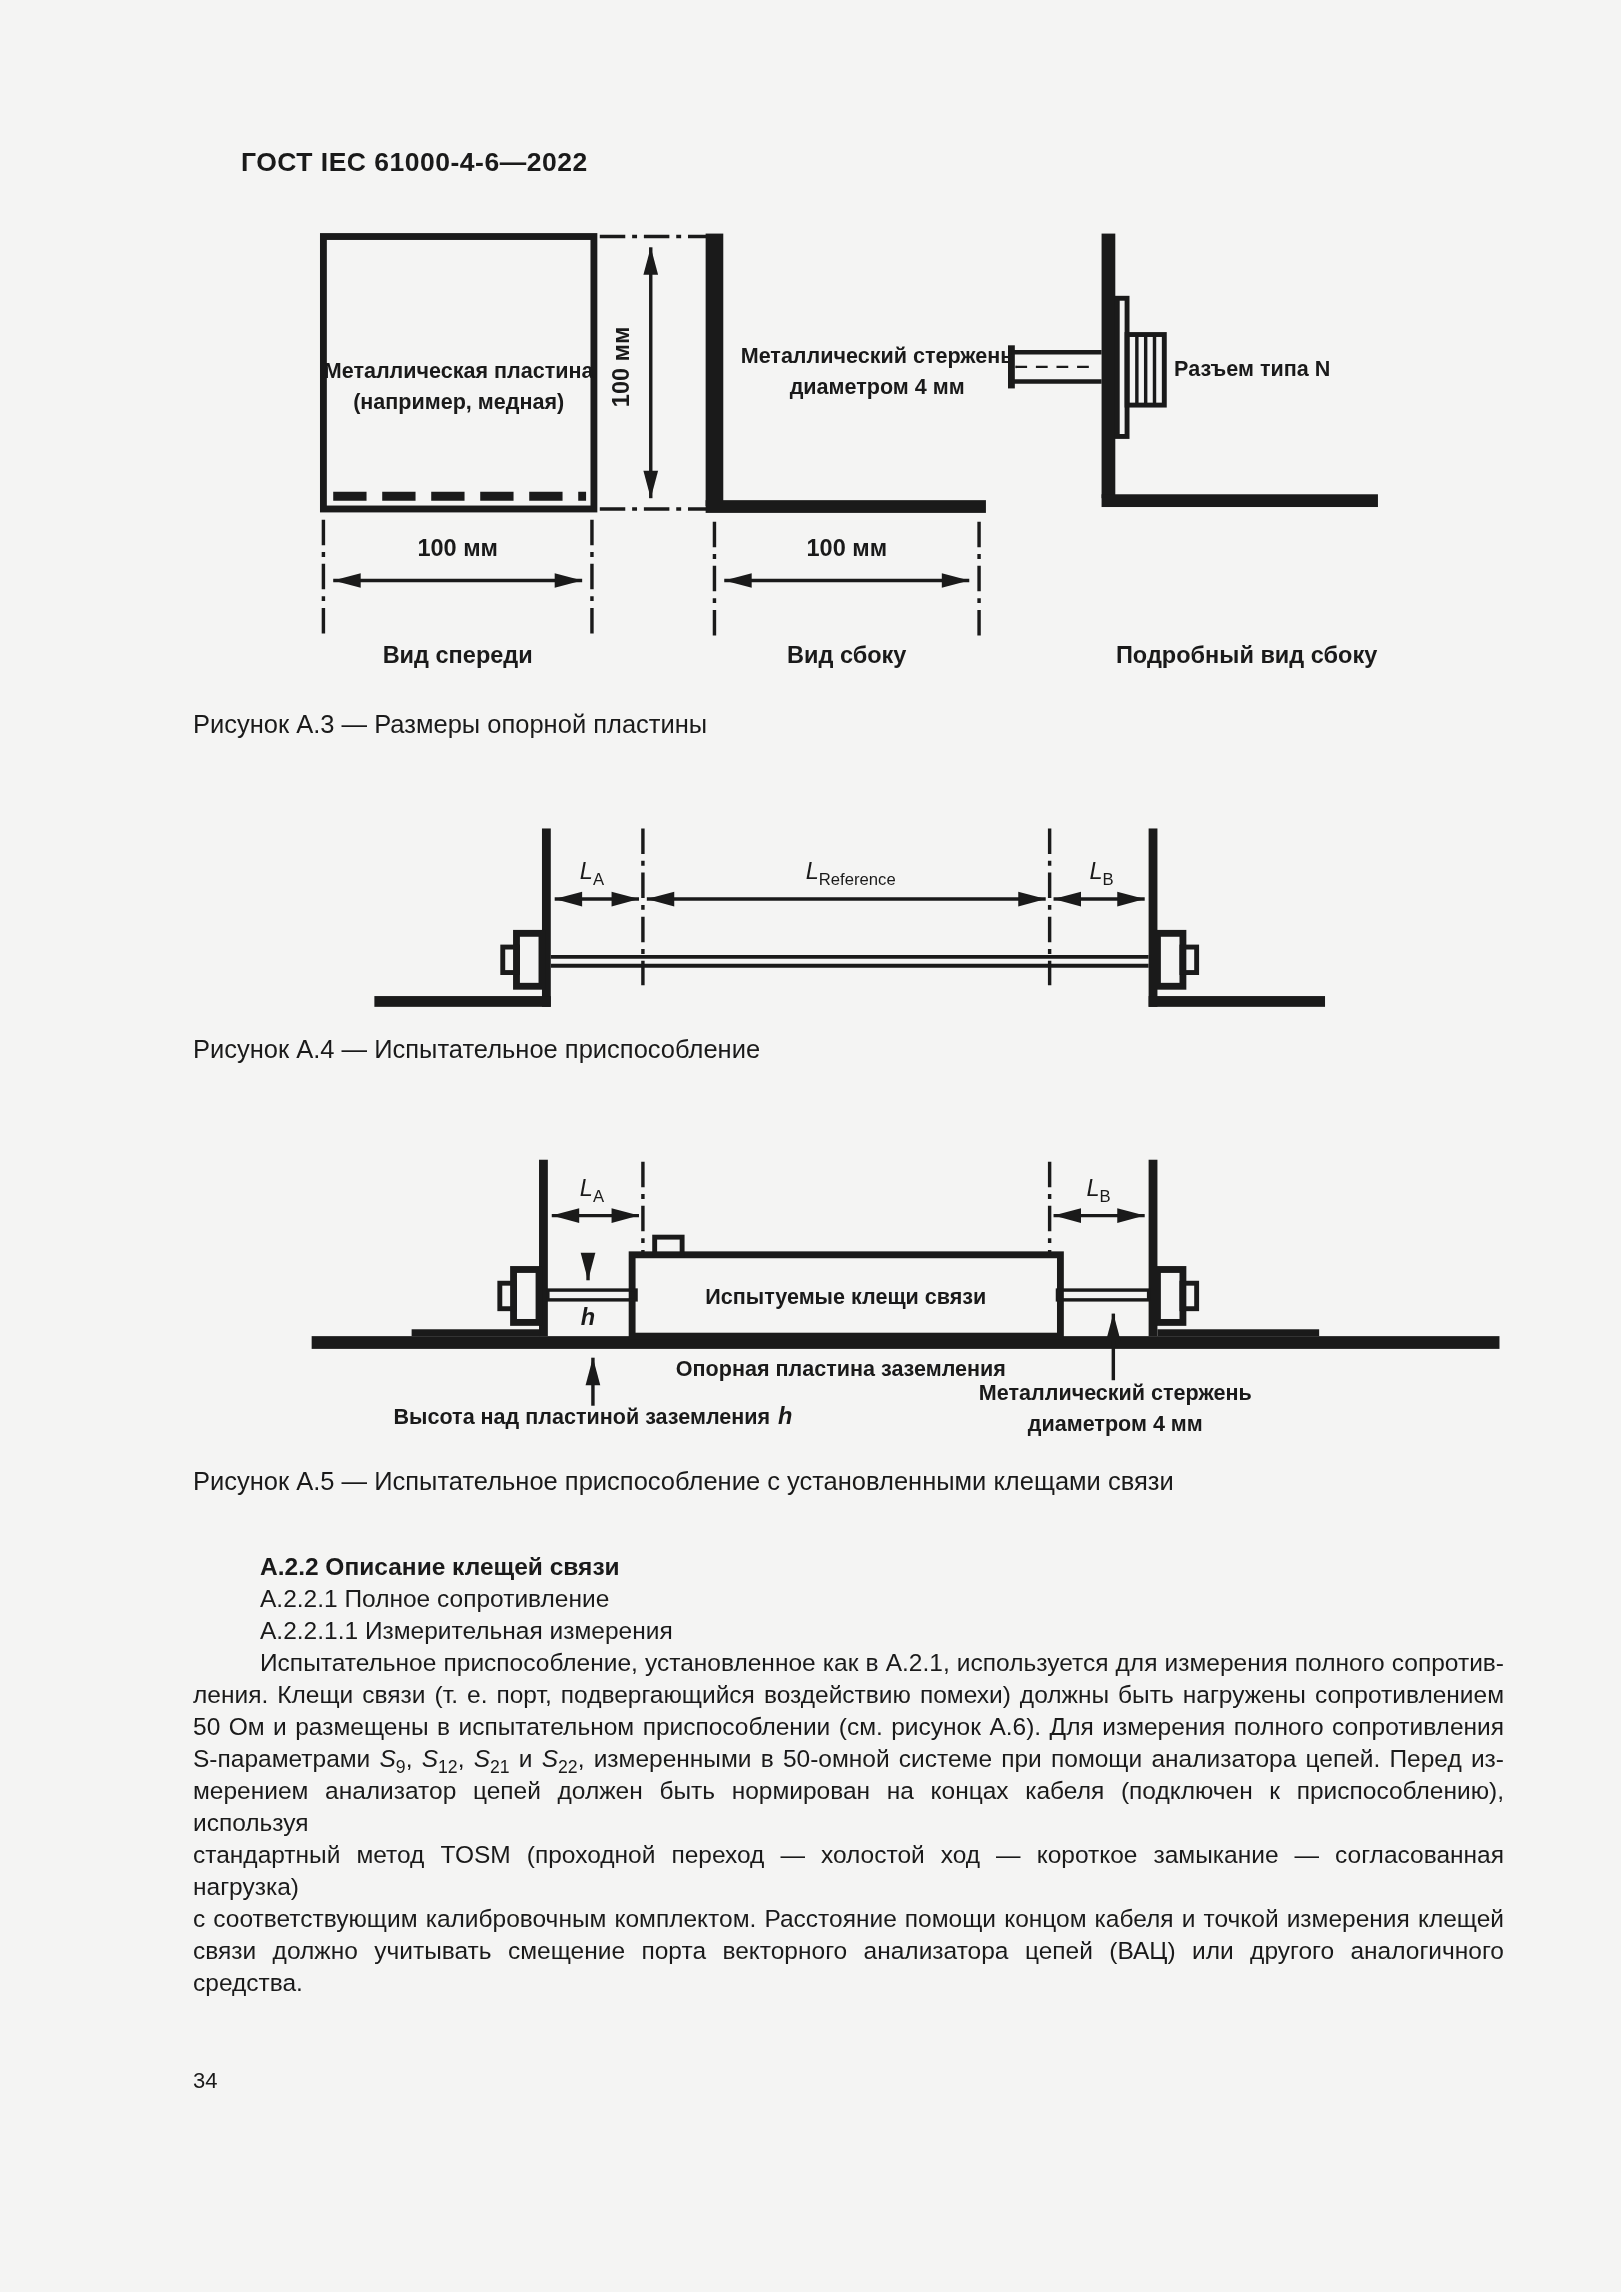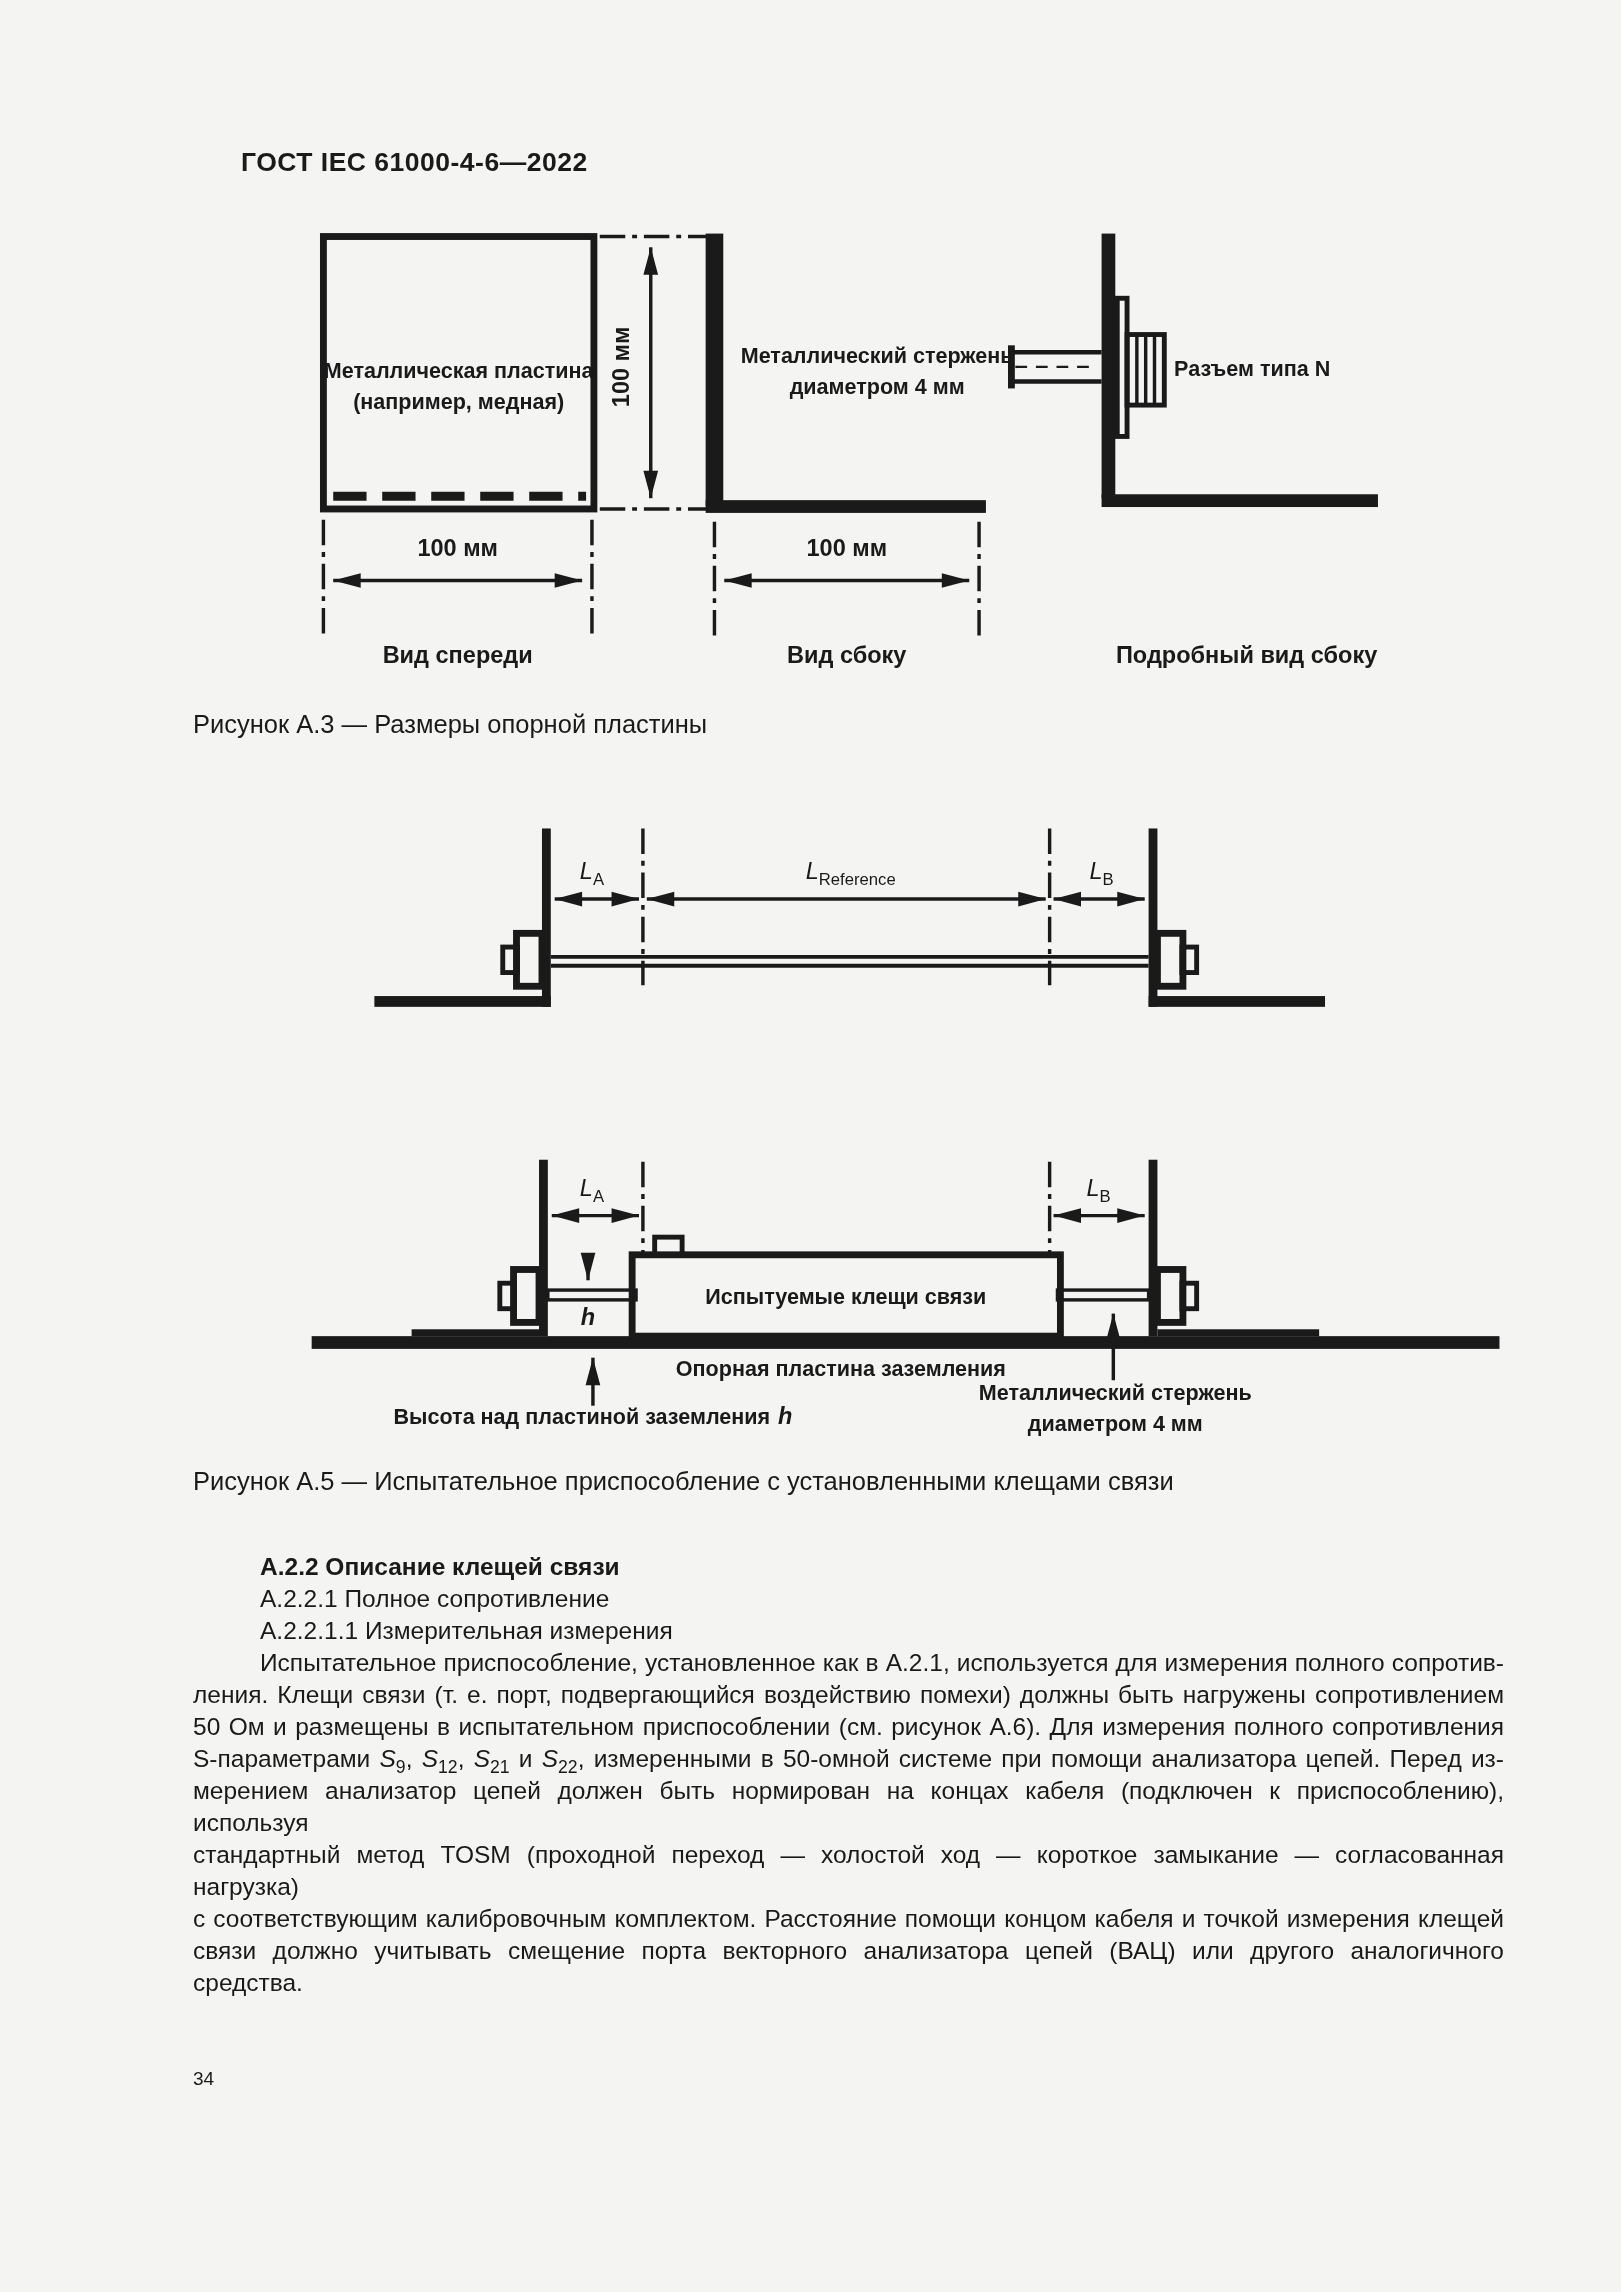--- a/index.html
+++ b/index.html
@@ -11,21 +11,21 @@
   .figcap{left:193px;width:1311px;text-align:left;font-size:25.5px;}
   .cap3{top:710px;} .cap4{top:1035px;} .cap5{top:1467px;}
   .sect{left:193px;top:1551px;width:1311px;font-size:24.5px;line-height:32px;}
   .sect .h{padding-left:67px;}
   .sect .h.b{font-weight:bold;}
   .para .tl{text-align:justify;text-align-last:justify;}
   .para .tl.last{text-align-last:auto;}
   .para .tl:first-child{text-indent:67px;}
   .para i{font-style:italic;}
   .para sub{font-size:0.72em;line-height:0;}
-  .pgnum{left:193px;top:2068px;font-size:19px;}
+  .pgnum{left:193px;top:2068px;font-size:22px;}
   svg text{fill:var(--ink);font-family:"Liberation Sans",sans-serif;}
   .dlab{font-size:22px;font-weight:bold;}
   .vcap{font-size:24px;font-weight:bold;}
   .dim{font-size:24px;font-weight:bold;}
   .li{font-size:24px;font-style:italic;}
   .lh{font-size:24px;font-style:italic;font-weight:bold;}
   .ls{font-size:17px;}
   .stroke{stroke:var(--ink);fill:none;}
   .fill{fill:var(--ink);stroke:none;}
   .arr{stroke:var(--ink);stroke-width:3.5;}
@@ -136,20 +136,21 @@
       <line x1="605" y1="1434" x2="605" y2="1385" class="arr" marker-end="url(#aE)"></line>
       <line x1="1136" y1="1408" x2="1136" y2="1340" class="arr" marker-end="url(#aE)"></line>
       <text x="858" y="1404" text-anchor="middle" class="dlab">Опорная пластина заземления</text>
       <text x="605" y="1453" text-anchor="middle" class="dlab"><tspan>Высота над пластиной заземления</tspan><tspan class="lh" dx="8">h</tspan></text>
       <text x="1138" y="1428" text-anchor="middle" class="dlab">Металлический стержень</text>
       <text x="1138" y="1460" text-anchor="middle" class="dlab">диаметром 4 мм</text>
     </g>
   </svg>
 
   <div class="abs figcap cap3">Рисунок А.3 — Размеры опорной пластины</div>
+  <div class="abs figcap cap4">Рисунок А.4 — Испытательное приспособление</div>
   <div class="abs figcap cap5">Рисунок А.5 — Испытательное приспособление с установленными клещами связи</div>
 
   <div class="abs sect">
     <div class="h b">А.2.2 Описание клещей связи</div>
     <div class="h">А.2.2.1 Полное сопротивление</div>
     <div class="h">А.2.2.1.1 Измерительная измерения</div>
     <div class="para">
         <div class="tl">Испытательное приспособление, установленное как в А.2.1, используется для измерения полного сопротив-</div>
         <div class="tl">ления. Клещи связи (т. е. порт, подвергающийся воздействию помехи) должны быть нагружены сопротивлением</div>
         <div class="tl">50 Ом и размещены в испытательном приспособлении (см. рисунок А.6). Для измерения полного сопротивления</div>

